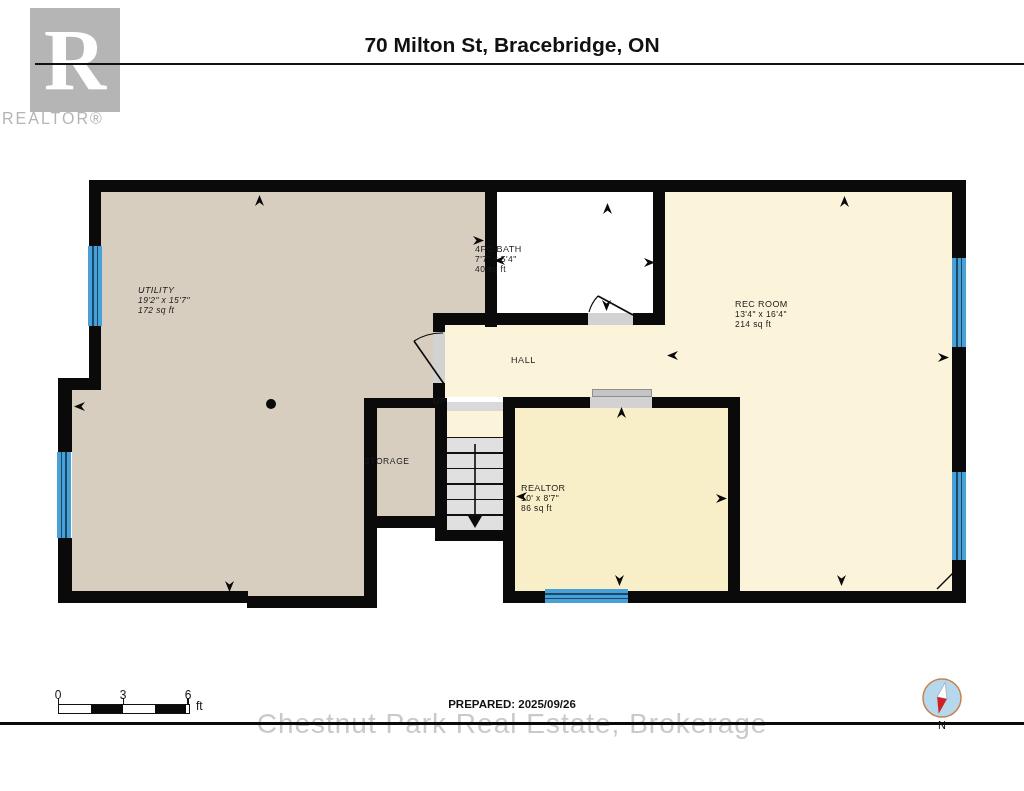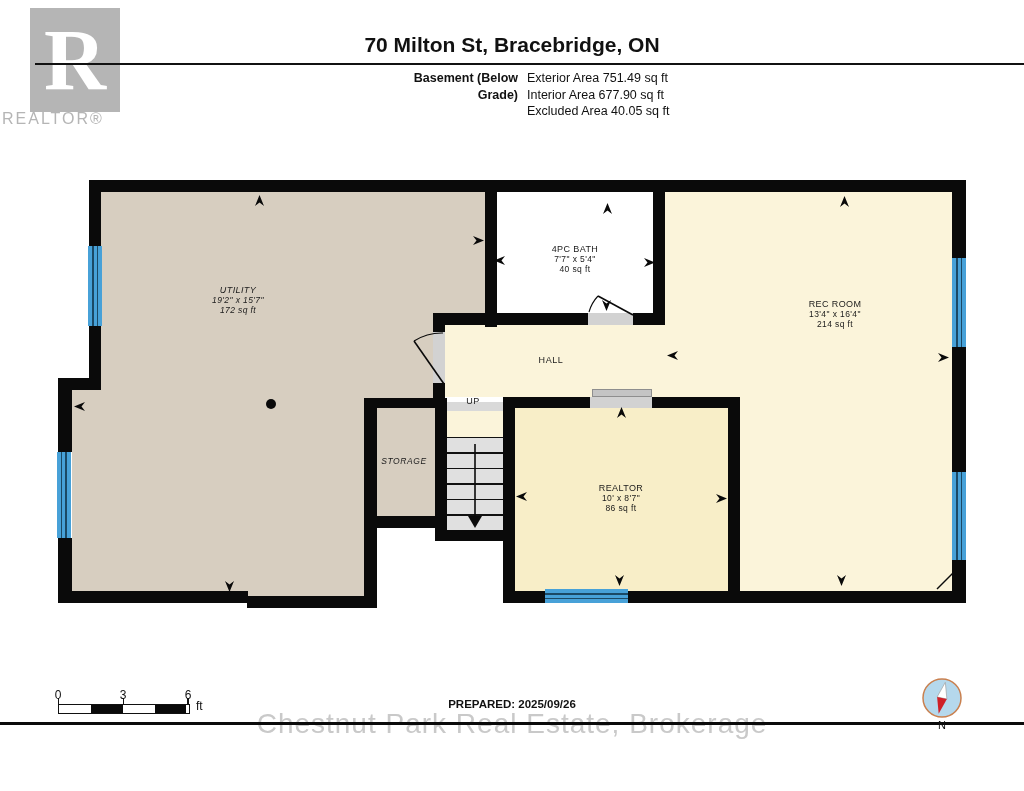--- a/index.html
+++ b/index.html
@@ -19,24 +19,24 @@
   .area-lines{font-size:12.5px;line-height:16.5px;}
   
   #plan{position:absolute;left:0;top:0;width:1024px;height:791px;z-index:1;}
   .fill{position:absolute;z-index:1;}
   .wall{position:absolute;background:#0a0a0a;z-index:2;}
   .win{position:absolute;z-index:3;}
   .door{position:absolute;z-index:3;background:#d2d2d2;}
   .door-panel{position:absolute;z-index:3;background:#c4c4c4;border:1px solid #8e8e8e;}
   .treads{position:absolute;z-index:3;
           background:repeating-linear-gradient(to bottom,#111 0 1.5px,#e0e0e0 1.5px 15.5px);}
-  .room-label{position:absolute;text-align:center;font-size:8.5px;line-height:10px;
+  .room-label{position:absolute;font-size:8.5px;line-height:10px;
               letter-spacing:.4px;color:#1a1a1a;z-index:5;}
   .room-label .nm{font-size:9px;}
-  .one-line{position:absolute;text-align:center;font-size:9px;letter-spacing:.6px;color:#1a1a1a;z-index:5;}
+  .one-line{position:absolute;font-size:9px;letter-spacing:.6px;color:#1a1a1a;z-index:5;}
   .arrow{position:absolute;width:13px;height:13px;z-index:5;}
   #overlay{position:absolute;left:0;top:0;z-index:6;pointer-events:none;}
   
   .scale-num{position:absolute;font-size:12px;transform:translateX(-50%);z-index:2;}
   .scale-tick{position:absolute;width:1.5px;height:7px;background:#111;z-index:2;}
   .scale-bar{position:absolute;left:58px;top:704px;width:130px;height:8px;border:1.2px solid #111;
              display:flex;z-index:2;}
   .scale-bar div{height:100%;}
   .scale-ft{position:absolute;left:196px;top:699px;font-size:12px;z-index:2;}
   .prepared{position:absolute;left:0;top:698px;width:100%;text-align:center;font-size:11.5px;
@@ -51,28 +51,20 @@
 <body>
 
 <div class="page">
 
   <div class="logo-box">
     <span class="logo-r">R</span>
   </div>
   <div class="logo-word">REALTOR®</div>
   <div class="title">70 Milton St, Bracebridge, ON</div>
   <div class="title-rule"></div>
-  <div class="subheader">
-    <div class="floor-label">Basement (Below Grade)</div>
-    <div class="area-lines">
-      <div>Exterior Area 751.49 sq ft</div>
-      <div>Interior Area 677.90 sq ft</div>
-      <div>Excluded Area 40.05 sq ft</div>
-    </div>
-  </div>
 
   <div id="plan">
 
     <div class="room-label" style="left:138px;top:285px;width:200px;font-style:italic;">
       <div class="nm">UTILITY</div>
       <div>19'2" x 15'7"</div>
       <div>172 sq ft</div>
     </div>
     <div class="room-label" style="left:475px;top:244px;width:200px;">
       <div class="nm">4PC BATH</div>
@@ -83,21 +75,21 @@
       <div class="nm">REC ROOM</div>
       <div>13'4" x 16'4"</div>
       <div>214 sq ft</div>
     </div>
     <div class="room-label" style="left:521px;top:483px;width:200px;">
       <div class="nm">REALTOR</div>
       <div>10' x 8'7"</div>
       <div>86 sq ft</div>
     </div>
     <div class="one-line" style="left:511px;top:355px;width:80px;">HALL</div>
-    <div class="one-line" style="left:364px;top:456px;width:80px;font-size:8.5px;font-style:italic;">STORAGE</div>
+    <div class="one-line" style="left:364px;top:456px;width:80px;font-size:8.5px;">STORAGE</div>
     <div class="one-line" style="left:433px;top:396px;width:80px;">UP</div>
 
     <div class="fill" style="left: 101px; top: 192px; width: 384px; height: 133px; background: rgb(215, 206, 192);"></div>
       <div class="fill" style="left: 101px; top: 325px; width: 332px; height: 73px; background: rgb(215, 206, 192);"></div>
       <div class="fill" style="left: 72px; top: 390px; width: 292px; height: 206px; background: rgb(215, 206, 192);"></div>
       <div class="fill" style="left: 376px; top: 408px; width: 59px; height: 108px; background: rgb(215, 206, 192);"></div>
       <div class="fill" style="left: 445px; top: 325px; width: 295px; height: 72px; background: rgb(251, 244, 218);"></div>
       <div class="fill" style="left: 665px; top: 192px; width: 287px; height: 400px; background: rgb(251, 244, 218);"></div>
       <div class="fill" style="left: 515px; top: 408px; width: 213px; height: 183px; background: rgb(248, 238, 200);"></div>
       <div class="fill" style="left: 447px; top: 411px; width: 56px; height: 26px; background: rgb(251, 244, 218);"></div>

